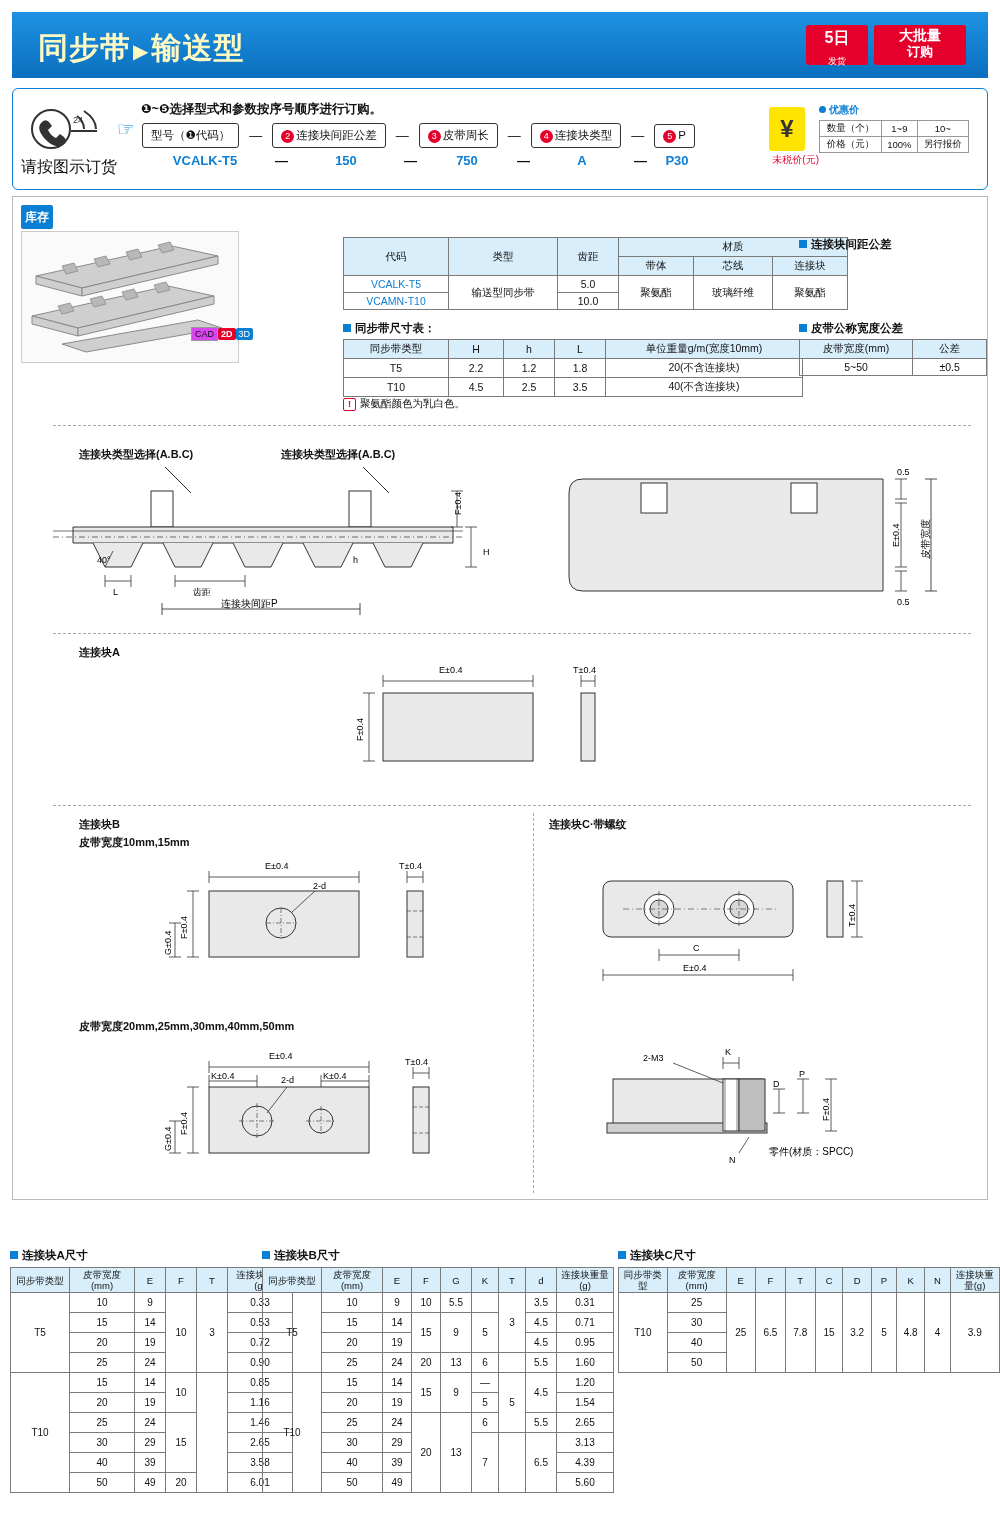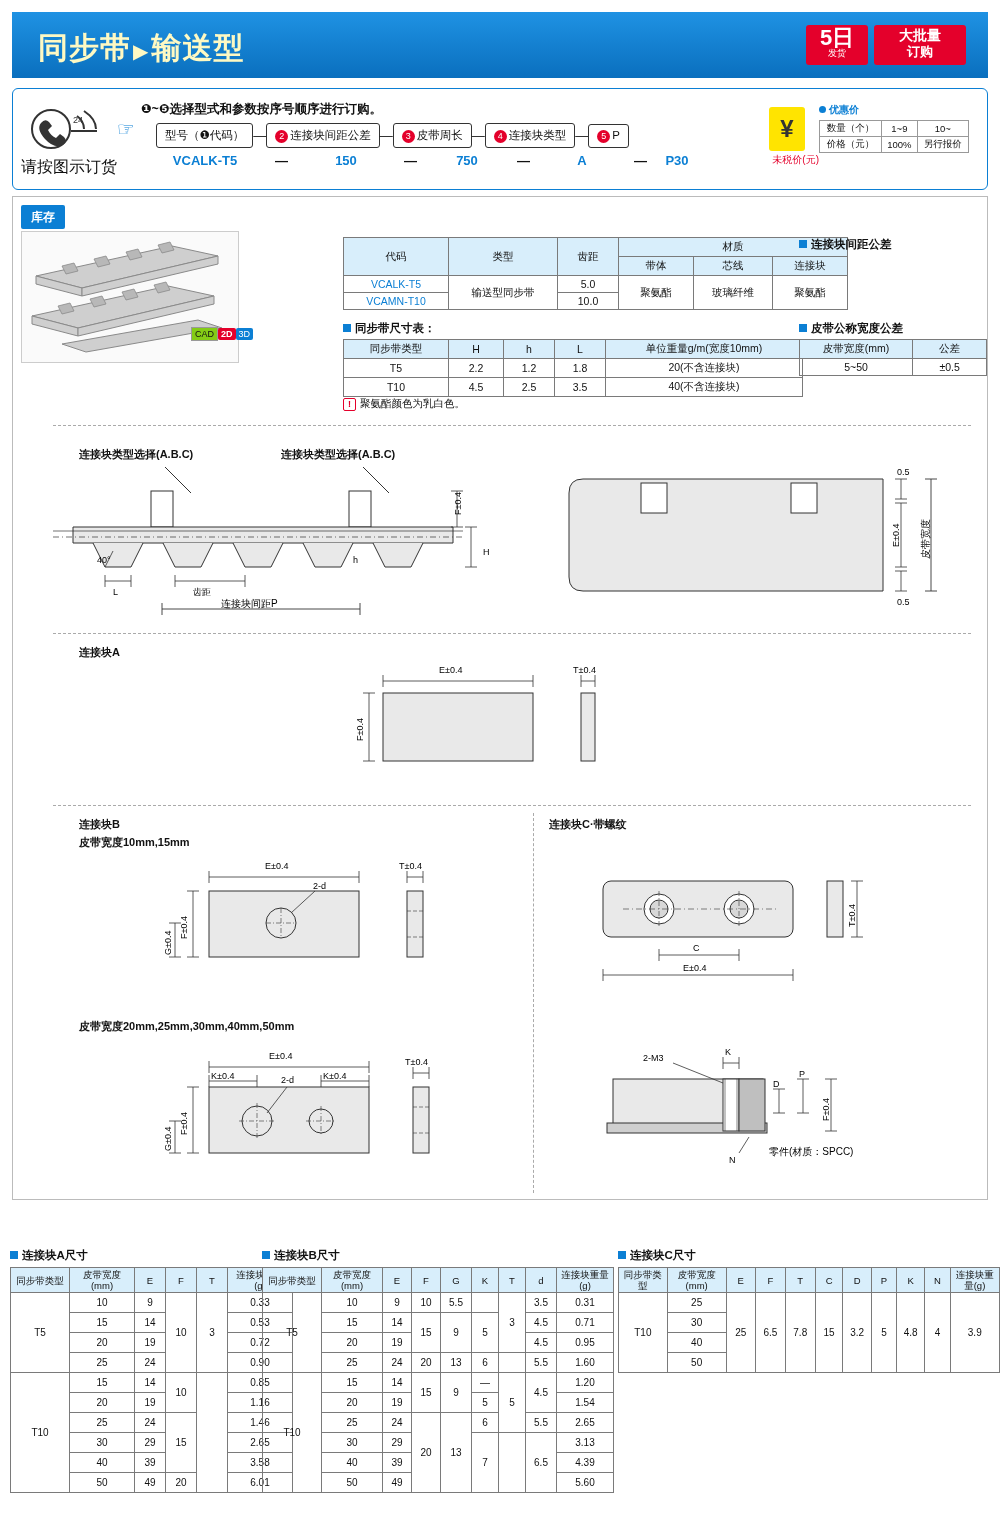--- a/index.html
+++ b/index.html
@@ -5,55 +5,55 @@
   html,body{margin:0;padding:0;background:#fff;}
   body{width:1000px;height:1520px;font-family:"Liberation Sans","DejaVu Sans",sans-serif;color:#111;font-size:11px;position:relative;}
   .page{position:relative;width:1000px;height:1520px;overflow:hidden;}
 
   
   .hdr{position:absolute;left:12px;top:12px;width:976px;height:66px;background:#0b7fd4;}
   .hdr-inner{position:absolute;left:0;top:0;right:0;bottom:0;background:linear-gradient(#1f92e3,#0a6fbe);}
   .hdr-title{position:absolute;left:26px;top:16px;color:#fef9c3;font-size:30px;font-weight:bold;letter-spacing:1px;}
   .hdr-title .sep{font-size:20px;margin:0 2px;}
   .badge5{position:absolute;right:120px;top:13px;width:62px;height:40px;background:#e4002b;border-radius:3px;color:#fff;text-align:center;}
-  .badge5 .n{font-size:22px;font-weight:bold;line-height:20px;padding-top:3px;}
-  .badge5 .t{font-size:9px;line-height:10px;}
+  .badge5 .n{font-size:16px;font-weight:bold;line-height:20px;padding-top:3px;}
+  .badge5 .t{font-size:9px;line-height:10px;margin-top:8px;}
   .badgeBig{position:absolute;right:22px;top:13px;width:92px;height:40px;background:#e4002b;border-radius:3px;color:#fff;text-align:center;}
   .badgeBig .l1{font-size:14px;font-weight:bold;line-height:17px;padding-top:2px;}
   .badgeBig .l2{font-size:13px;font-weight:bold;line-height:16px;}
 
   
   .orderbox{position:absolute;left:12px;top:88px;width:974px;height:100px;border:1px solid #0b7fd4;border-radius:6px;background:#fff;}
   .tel{position:absolute;left:14px;top:14px;width:84px;height:50px;}
   .telcap{position:absolute;left:8px;top:68px;font-size:16px;color:#111;}
   .handicon{position:absolute;left:104px;top:28px;font-size:20px;color:#0b7fd4;}
   .ord-note{position:absolute;left:128px;top:12px;font-size:12.5px;font-weight:bold;}
-  .ord-row{position:absolute;left:143px;top:34px;display:flex;align-items:center;gap:0;}
+  .ord-row{position:absolute;left:129px;top:34px;display:flex;align-items:center;gap:10px;}
   .cell{border:1px solid #333;border-radius:3px;padding:4px 8px;font-size:11.5px;background:#fff;white-space:nowrap;}
   .dash{font-size:13px;color:#111;}
   .codes{position:absolute;left:128px;top:64px;display:flex;align-items:center;gap:6px;color:#0b7fd4;font-weight:bold;font-size:13px;}
   .codes span.v{display:inline-block;text-align:center;}
   .num{display:inline-block;width:13px;height:13px;line-height:13px;border-radius:50%;background:#e4002b;color:#fff;text-align:center;font-size:9px;margin-right:2px;}
   .yen{position:absolute;right:182px;top:18px;width:36px;height:44px;background:#ffe400;border-radius:3px;text-align:center;font-size:24px;font-weight:bold;color:#333;line-height:44px;}
   .notax{position:absolute;right:168px;top:64px;font-size:10px;color:#e4002b;}
   .pricebox{position:absolute;right:18px;top:14px;width:150px;font-size:10px;}
   .pricebox .ttl{color:#0b7fd4;font-weight:bold;margin-bottom:3px;}
   .pricebox table{border-collapse:collapse;width:150px;padding-left:40px;}
   .pricebox td{border:1px solid #999;padding:1px 3px;text-align:center;font-size:9.5px;}
   .dot{display:inline-block;width:7px;height:7px;border-radius:50%;background:#0b7fd4;margin-right:3px;}
 
   
   .main{position:absolute;left:12px;top:196px;width:974px;height:1002px;border:1px solid #bbb;background:#fff;}
 
-  .stocktag{position:absolute;left:8px;top:8px;width:44px;height:24px;background:#0b7fd4;color:#fff;font-size:12px;text-align:center;line-height:24px;font-weight:bold;border-radius:2px;}
+  .stocktag{position:absolute;left:8px;top:8px;width:32px;height:24px;background:#0b7fd4;color:#fff;font-size:12px;text-align:center;line-height:24px;font-weight:bold;border-radius:2px;}
   .photo{position:absolute;left:8px;top:34px;width:216px;height:130px;border:1px solid #ccc;background:#fafafa;}
   .cadtag{position:absolute;left:178px;top:132px;font-size:9px;}
   .cadtag b{background:#e4002b;color:#fff;padding:1px 3px;border-radius:2px;}
   .cadtag i{background:#0b7fd4;color:#fff;padding:1px 3px;border-radius:2px;font-style:normal;}
-  .cadlbl{background:#84cc16;border:1px solid #999;padding:1px 3px;}
+  .cadlbl{background:#d946ef;border:1px solid #999;padding:1px 3px;}
 
   table.grid{border-collapse:collapse;}
   table.grid td,table.grid th{border:1px solid #7a7a7a;font-size:10.5px;padding:2px 4px;text-align:center;font-weight:normal;}
   table.grid th{background:#d8eefb;}
   .blue{color:#0b7fd4;font-weight:bold;}
   .sect{font-size:11.5px;font-weight:bold;}
   .sq{display:inline-block;width:8px;height:8px;background:#0b7fd4;margin-right:4px;}
 
   .tbl-main{position:absolute;left:330px;top:40px;}
   .tbl-size-ttl{position:absolute;left:330px;top:124px;}

